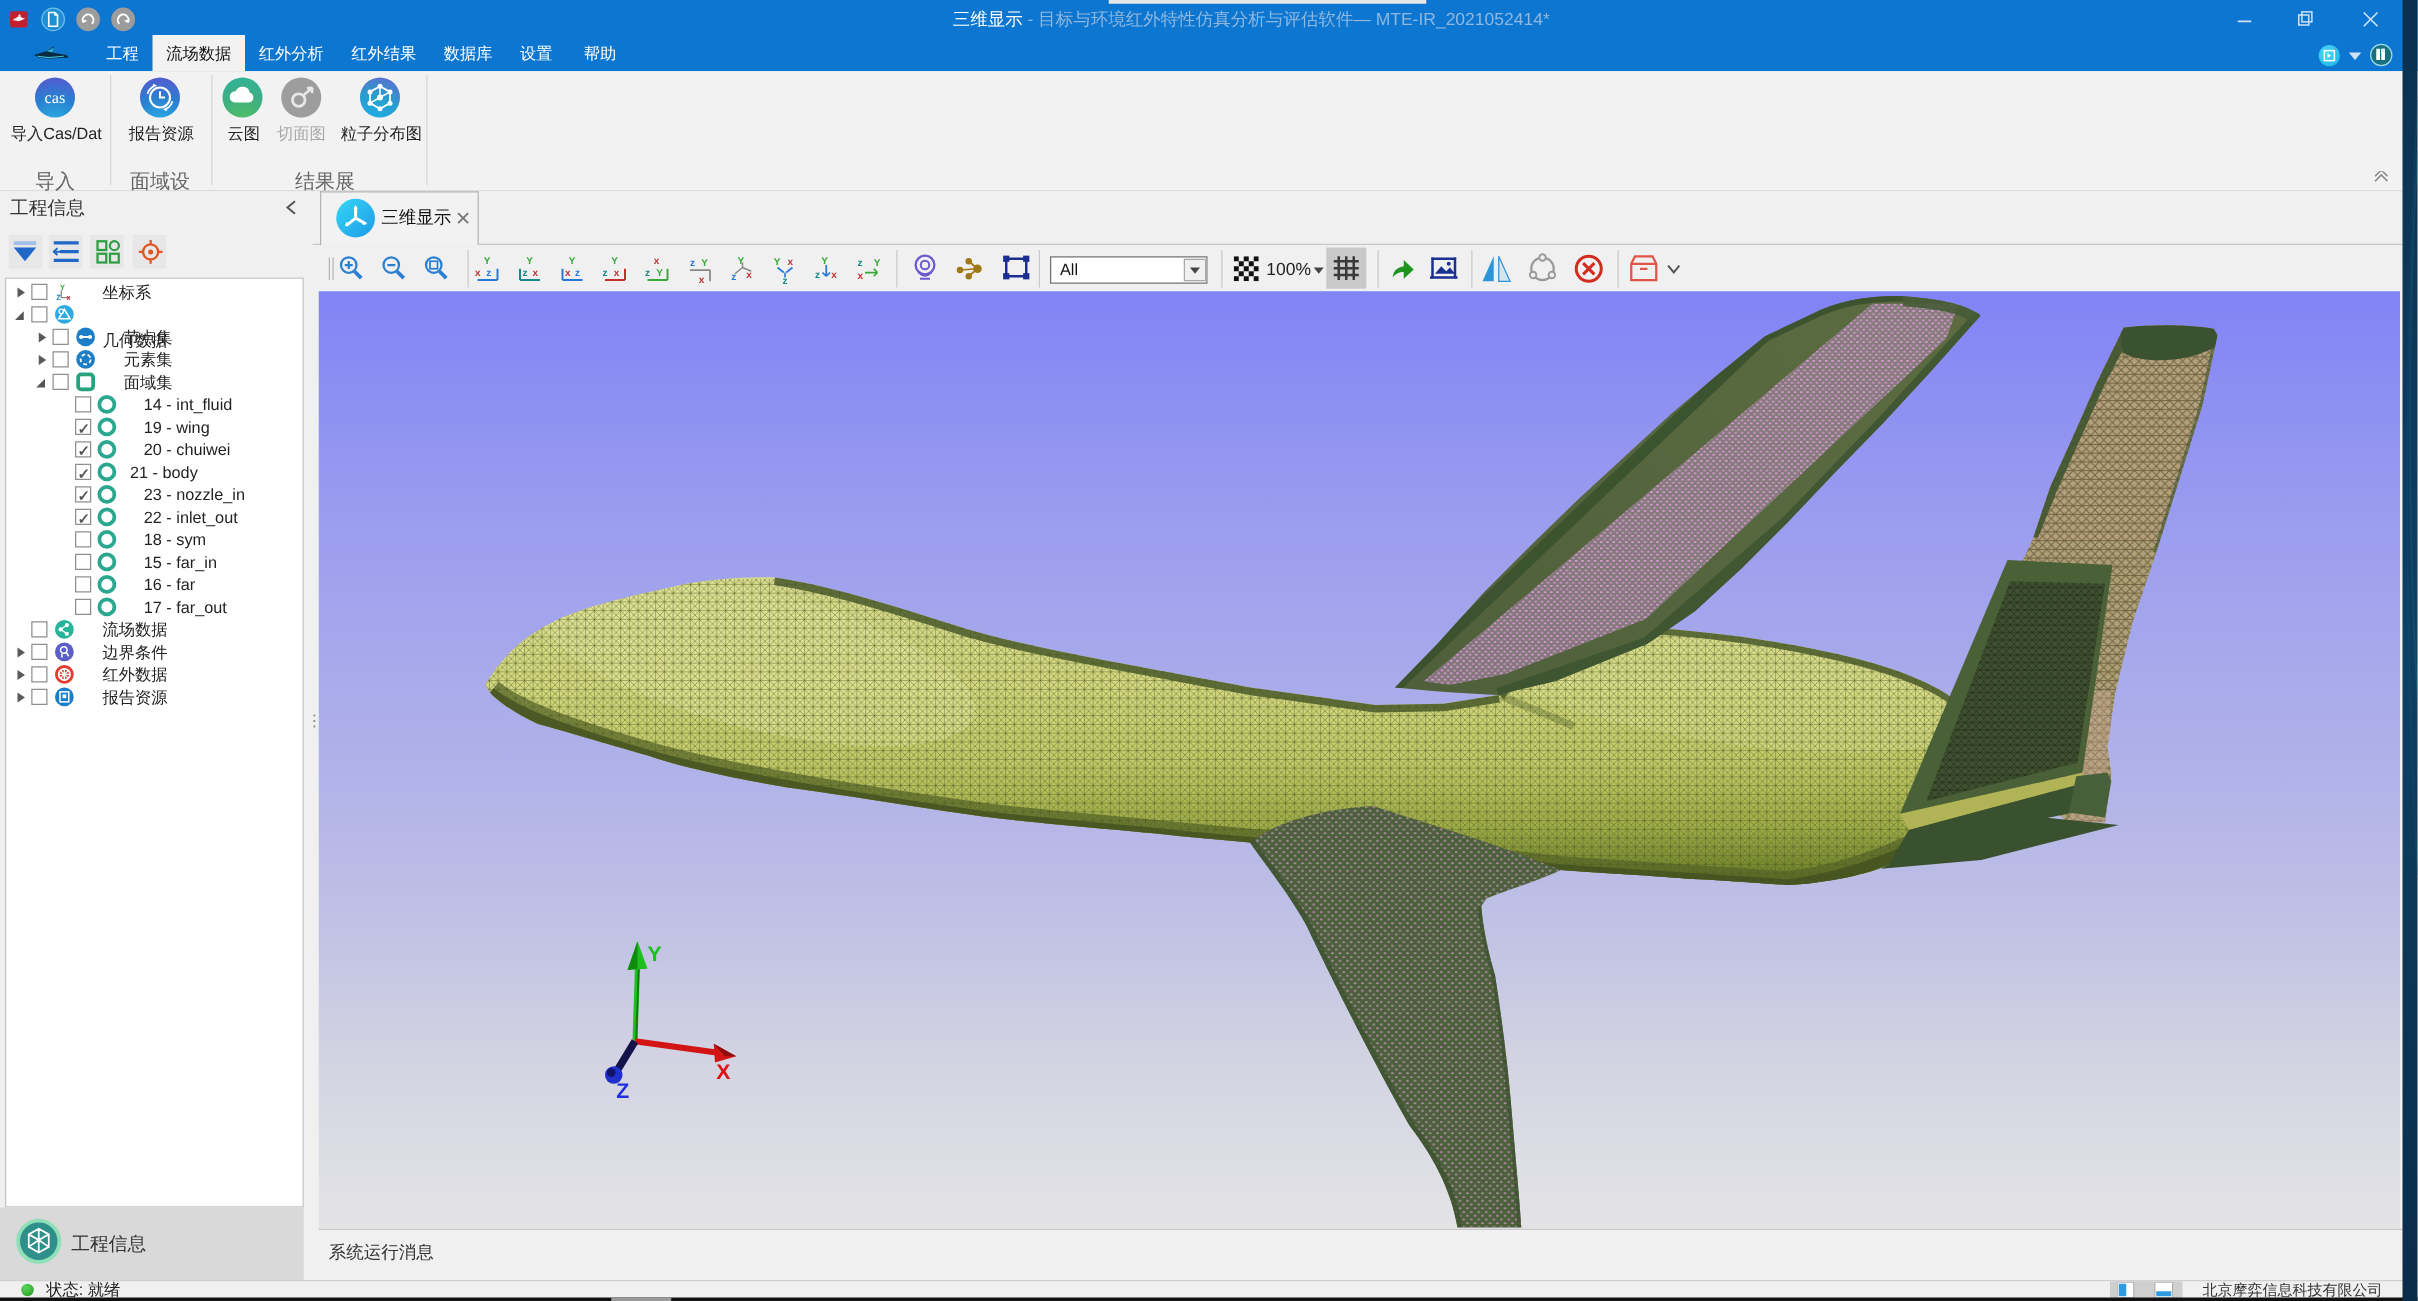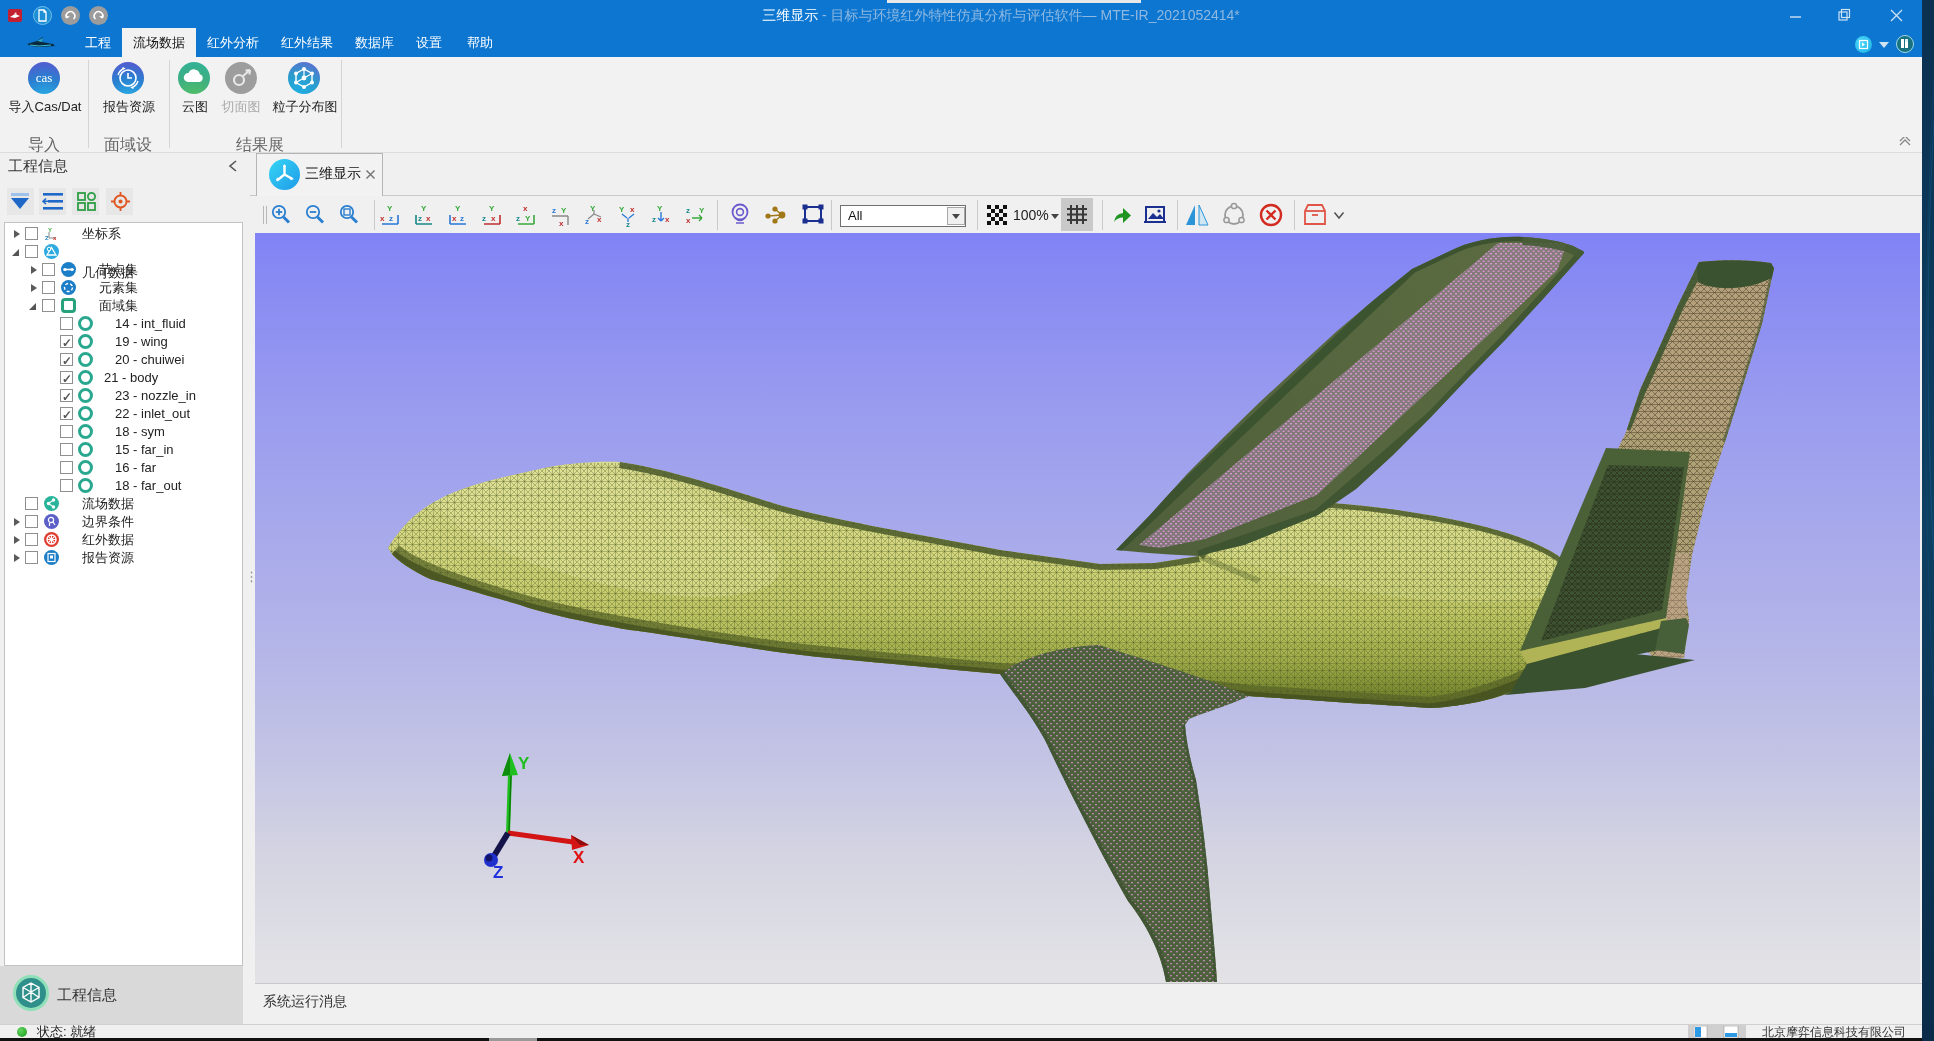--- a/index.html
+++ b/index.html
@@ -289,21 +289,21 @@
         <span class="abs" style="left:110px;">15 - far_in</span>
       </div>
     <div class="trow" style="top:236px;">
         <div class="cb" style="left:55px;"></div>
         <div class="ring" style="left:73px;"></div>
         <span class="abs" style="left:110px;">16 - far</span>
       </div>
     <div class="trow" style="top:254px;">
         <div class="cb" style="left:55px;"></div>
         <div class="ring" style="left:73px;"></div>
-        <span class="abs" style="left:110px;">18 - far_out</span>
+        <span class="abs" style="left:110px;">17 - far_out</span>
       </div>
     <div class="trow" style="top:272px;">
         <div class="cb" style="left:20px;"></div>
       <div class="ticon" style="left:39px;background:#28b49a;"><svg width="15" height="15" viewBox="0 0 15 15">
             <circle cx="9.5" cy="4" r="1.7" fill="#fff"></circle>
             <circle cx="4.5" cy="7.5" r="1.7" fill="#fff"></circle>
             <circle cx="9.5" cy="11" r="1.7" fill="#fff"></circle>
             <path d="M9.5 4 L4.5 7.5 L9.5 11" stroke="#fff" stroke-width="1.1" fill="none"></path>
           </svg></div>
       <span class="abs" style="left:77px;">流场数据</span>

